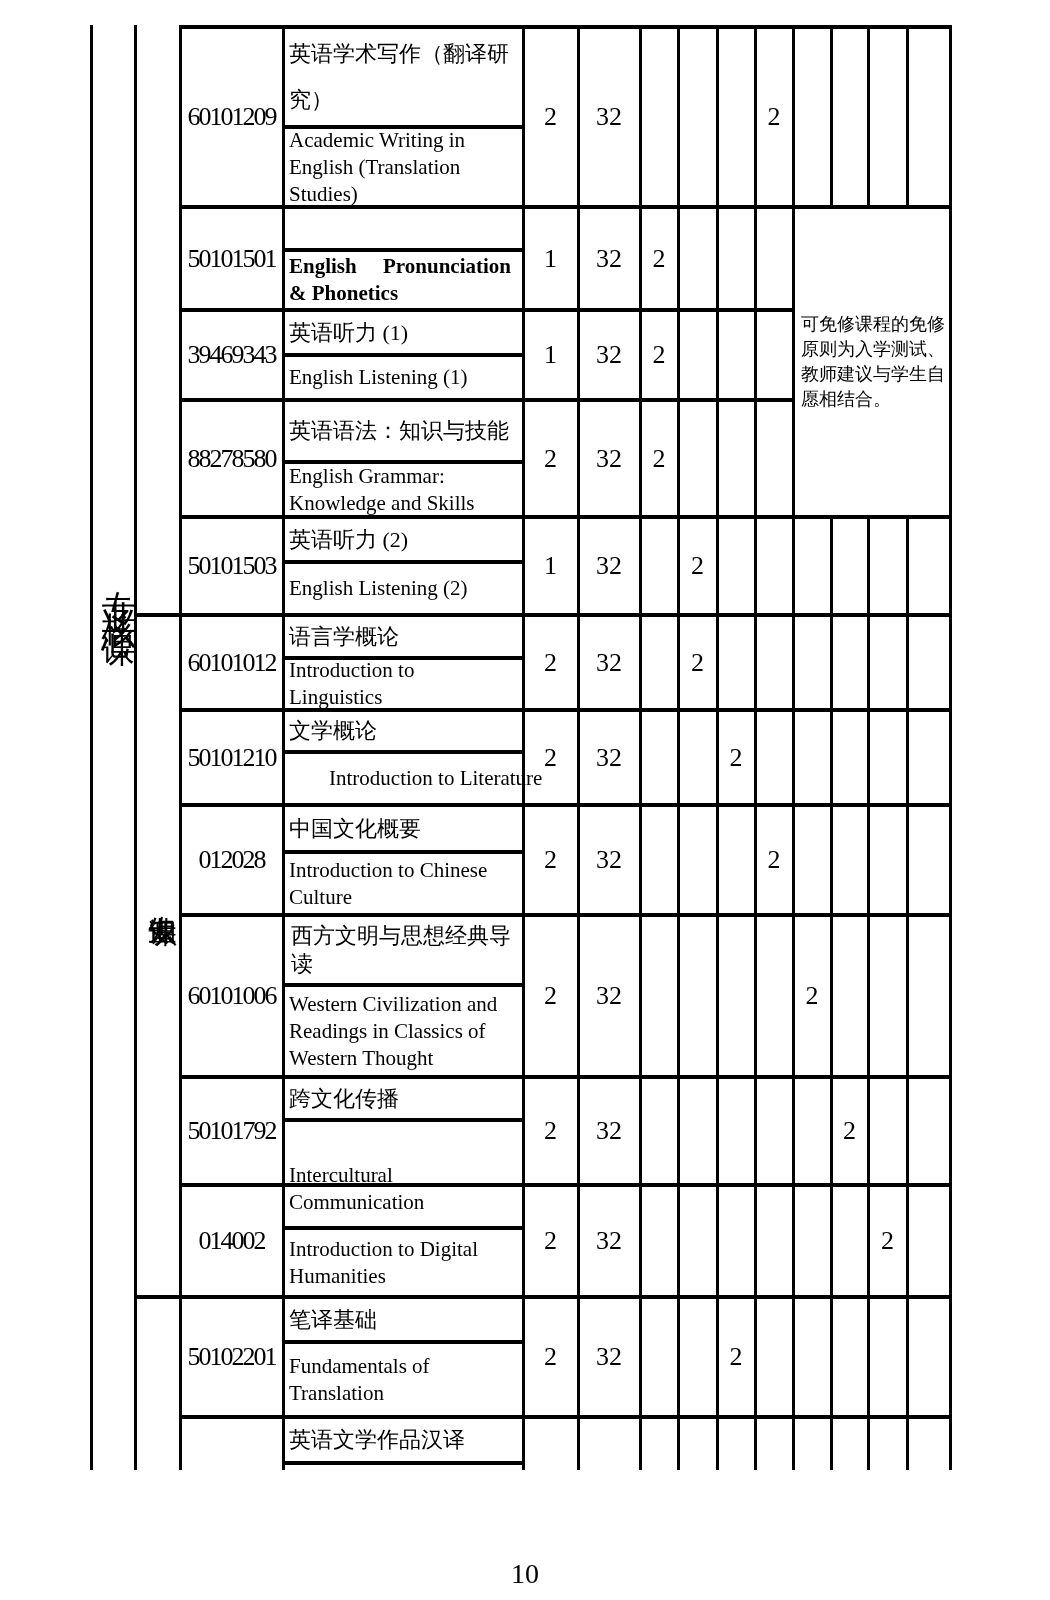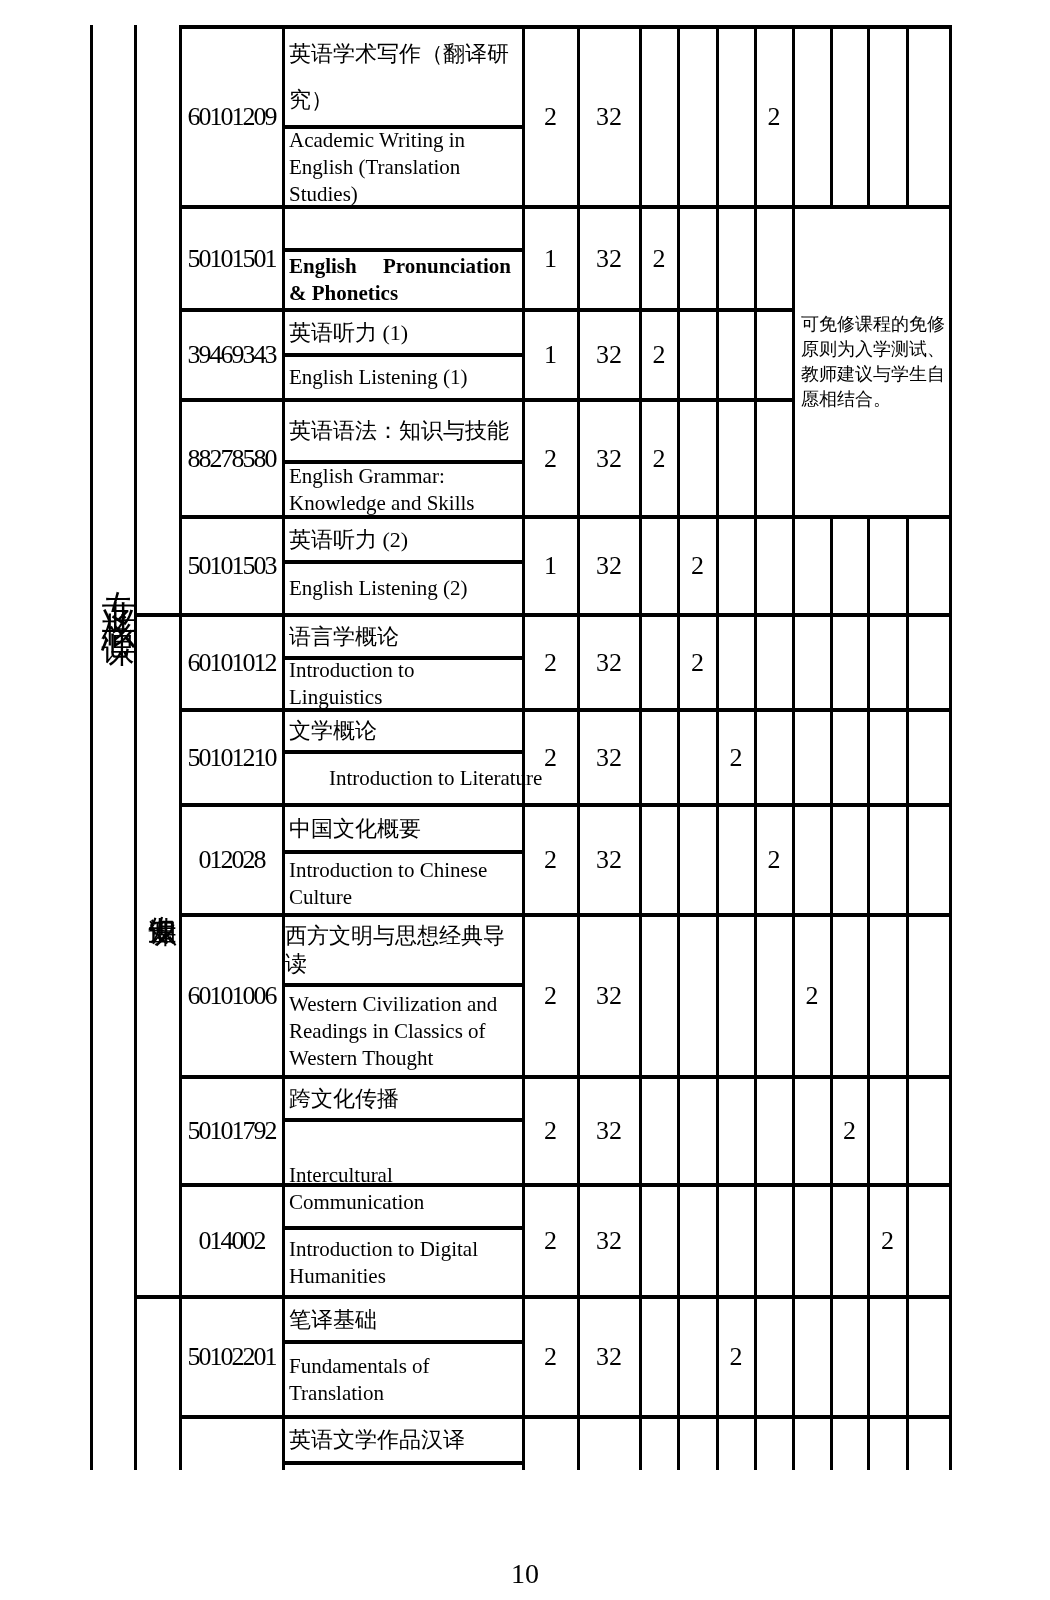--- a/index.html
+++ b/index.html
@@ -229,21 +229,21 @@
       <div class="cell num" style="left: 755px; top: 805px; width: 38px; height: 110px;">
         <span class="inner">2</span>
       </div>
       <div class="cell num" style="left: 793px; top: 805px; width: 38px; height: 110px;"></div>
       <div class="cell num" style="left: 831px; top: 805px; width: 37px; height: 110px;"></div>
       <div class="cell num" style="left: 868px; top: 805px; width: 39px; height: 110px;"></div>
       <div class="cell num" style="left: 907px; top: 805px; width: 43px; height: 110px;"></div>
       <div class="cell code" style="left: 180px; top: 915px; width: 103px; height: 162px;">
         <span class="inner">60101006</span>
       </div>
-      <div class="cell zh" style="left: 279px; top: 915px; width: 240px; height: 70px; line-height: 28px;">
+      <div class="cell zh" style="left: 285px; top: 915px; width: 240px; height: 70px; line-height: 28px;">
         <span class="inner">西方文明与思想经典导读</span>
       </div>
       <div class="cell en" style="left: 283px; top: 985px; width: 240px; height: 92px;">
         <span class="inner">Western Civilization and Readings in Classics of Western Thought</span>
       </div>
       <div class="cell num" style="left: 523px; top: 915px; width: 55px; height: 162px;">
         <span class="inner">2</span>
       </div>
       <div class="cell num" style="left: 578px; top: 915px; width: 62px; height: 162px;">
         <span class="inner">32</span>

